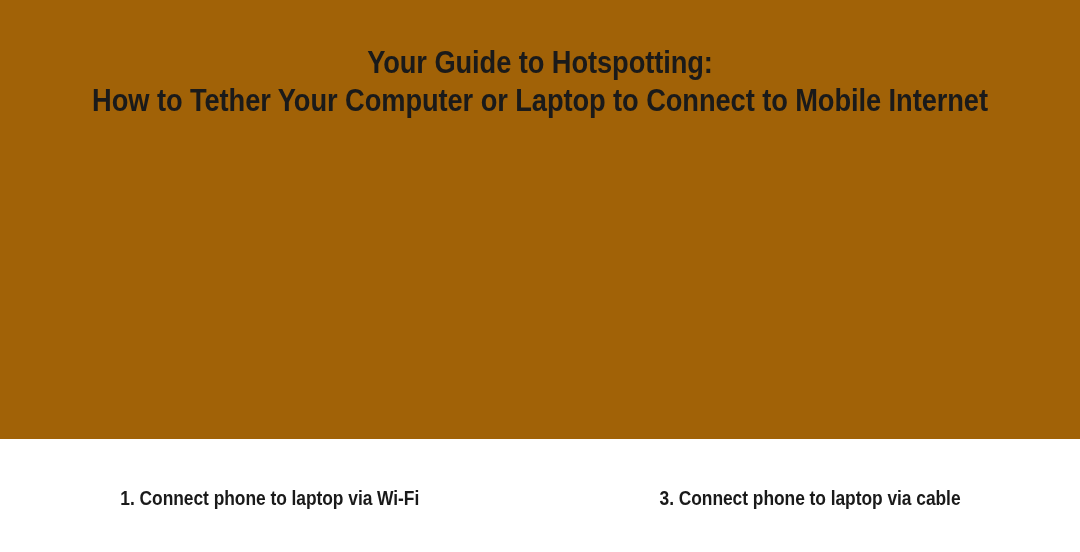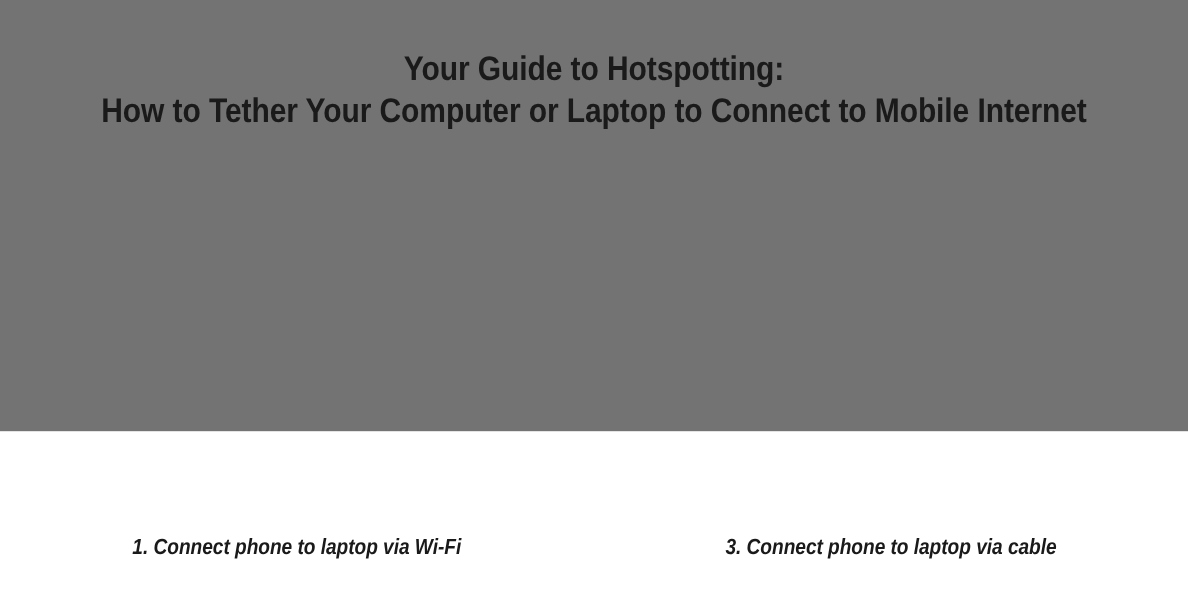--- a/index.html
+++ b/index.html
@@ -11,22 +11,22 @@
     height: 552px;
     background: #ffffff;
     font-family: "Liberation Sans", sans-serif;
     color: #1a1a1a;
     overflow: hidden;
   }
 
   .page {
     position: relative;
     width: 1080px;
-    height: 392px;
-    background: #737373;
+    height: 439px;
+    background: #a16207;
     box-sizing: border-box;
   }
 
   
   .headline {
     position: absolute;
     left: 0;
     top: 44px;
     width: 1080px;
     text-align: center;
@@ -88,21 +88,20 @@
     border: 0;
   }
 
   
   .caption-row {
     position: absolute;
     left: 0;
     top: 486px;
     width: 1080px;
     display: flex;
-    font-style: italic;
   }
   .caption-cell {
     flex: 1 1 0;
     text-align: center;
     padding: 0 4px;
     box-sizing: border-box;
   }
   .caption-text {
     display: inline-block;
     font-family: "Liberation Sans Narrow", "Liberation Sans", sans-serif;

